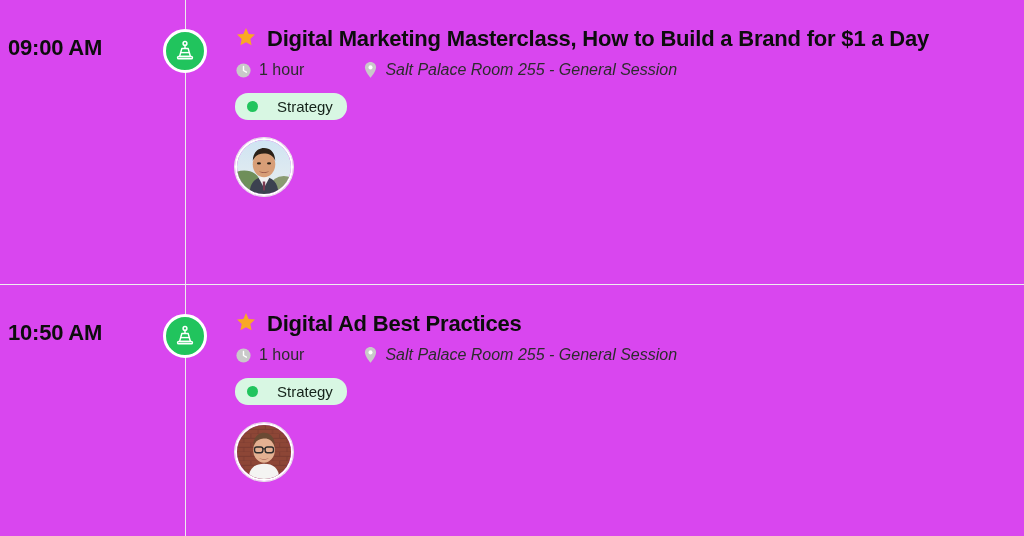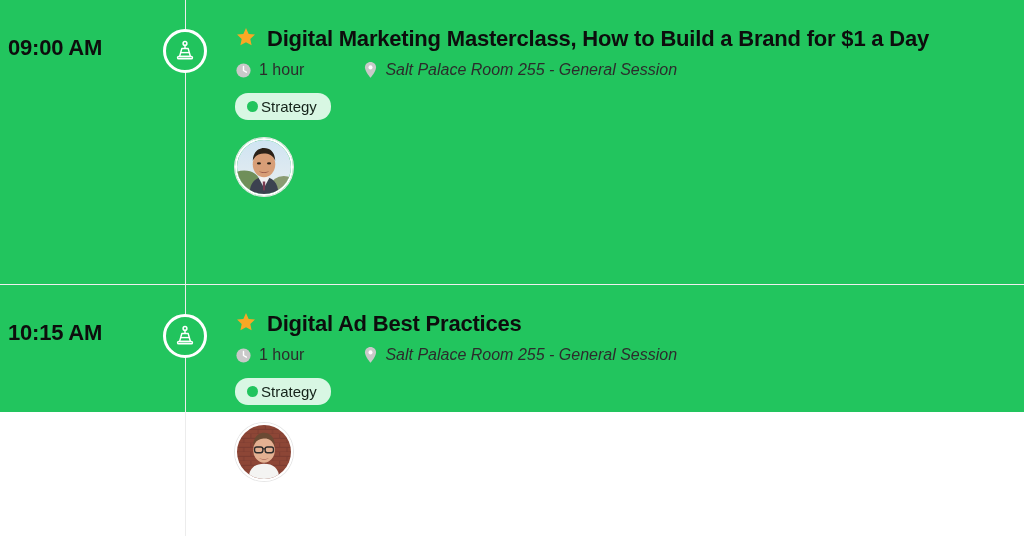--- a/index.html
+++ b/index.html
@@ -6,22 +6,22 @@
   html, body {
     width: 1024px;
     height: 536px;
     background: #ffffff;
     font-family: "Liberation Sans", sans-serif;
     overflow: hidden;
   }
   .agenda {
     position: relative;
     width: 1024px;
-    height: 412px;
-    background: #22c55e;
+    height: 536px;
+    background: #d946ef;
   }
   
   .timeline-rail {
     position: absolute;
     left: 185px;
     top: 0;
     width: 1px;
     height: 536px;
     background: #ececec;
     z-index: 1;
@@ -89,21 +89,21 @@
     display: flex;
     align-items: center;
     gap: 7px;
   }
   .meta-item + .meta-item { margin-left: 17px; font-style: italic; }
   .meta-icon { flex: 0 0 auto; display: block; }
   .tag-row { margin-top: 14px; }
   .tag {
     display: inline-flex;
     align-items: center;
-    gap: 3px;
+    gap: 19px;
     background: #d8f7e3;
     border-radius: 13px;
     padding: 5px 14px 5px 12px;
     font-size: 15px;
     color: #15231a;
   }
   .tag-dot {
     width: 11px;
     height: 11px;
     border-radius: 50%;
@@ -199,21 +199,21 @@
             <ellipse cx="24.4" cy="26" rx="2.3" ry="1.2" fill="#2a2118"></ellipse>
             <ellipse cx="35.6" cy="26" rx="2.3" ry="1.2" fill="#2a2118"></ellipse>
             <path d="M24 34.5 C27 37.5 33 37.5 36 34.5 C33.5 36.2 26.5 36.2 24 34.5 Z" fill="#9c5c4c"></path>
           </svg>
         </div>
       </div>
     </div>
   </div>
 
   <div class="slot">
-    <div class="slot-time">10:15 AM</div>
+    <div class="slot-time">10:50 AM</div>
 
     <div class="slot-marker">
       <svg width="24" height="24" viewBox="0 0 24 24" aria-hidden="true">
         <circle cx="12" cy="4.4" r="1.9" fill="none" stroke="#ffffff" stroke-width="1.5"></circle>
         <line x1="12" y1="6.3" x2="12" y2="9.2" stroke="#ffffff" stroke-width="1.5"></line>
         <path d="M6.6 17.4 L8.8 9.6 L15.2 9.6 L17.4 17.4 Z" fill="none" stroke="#ffffff" stroke-width="1.5" stroke-linejoin="round"></path>
         <line x1="7.6" y1="13.6" x2="16.4" y2="13.6" stroke="#ffffff" stroke-width="1.4"></line>
         <rect x="4.6" y="17.4" width="14.8" height="2.4" rx="1.1" fill="none" stroke="#ffffff" stroke-width="1.5"></rect>
       </svg>
     </div>

